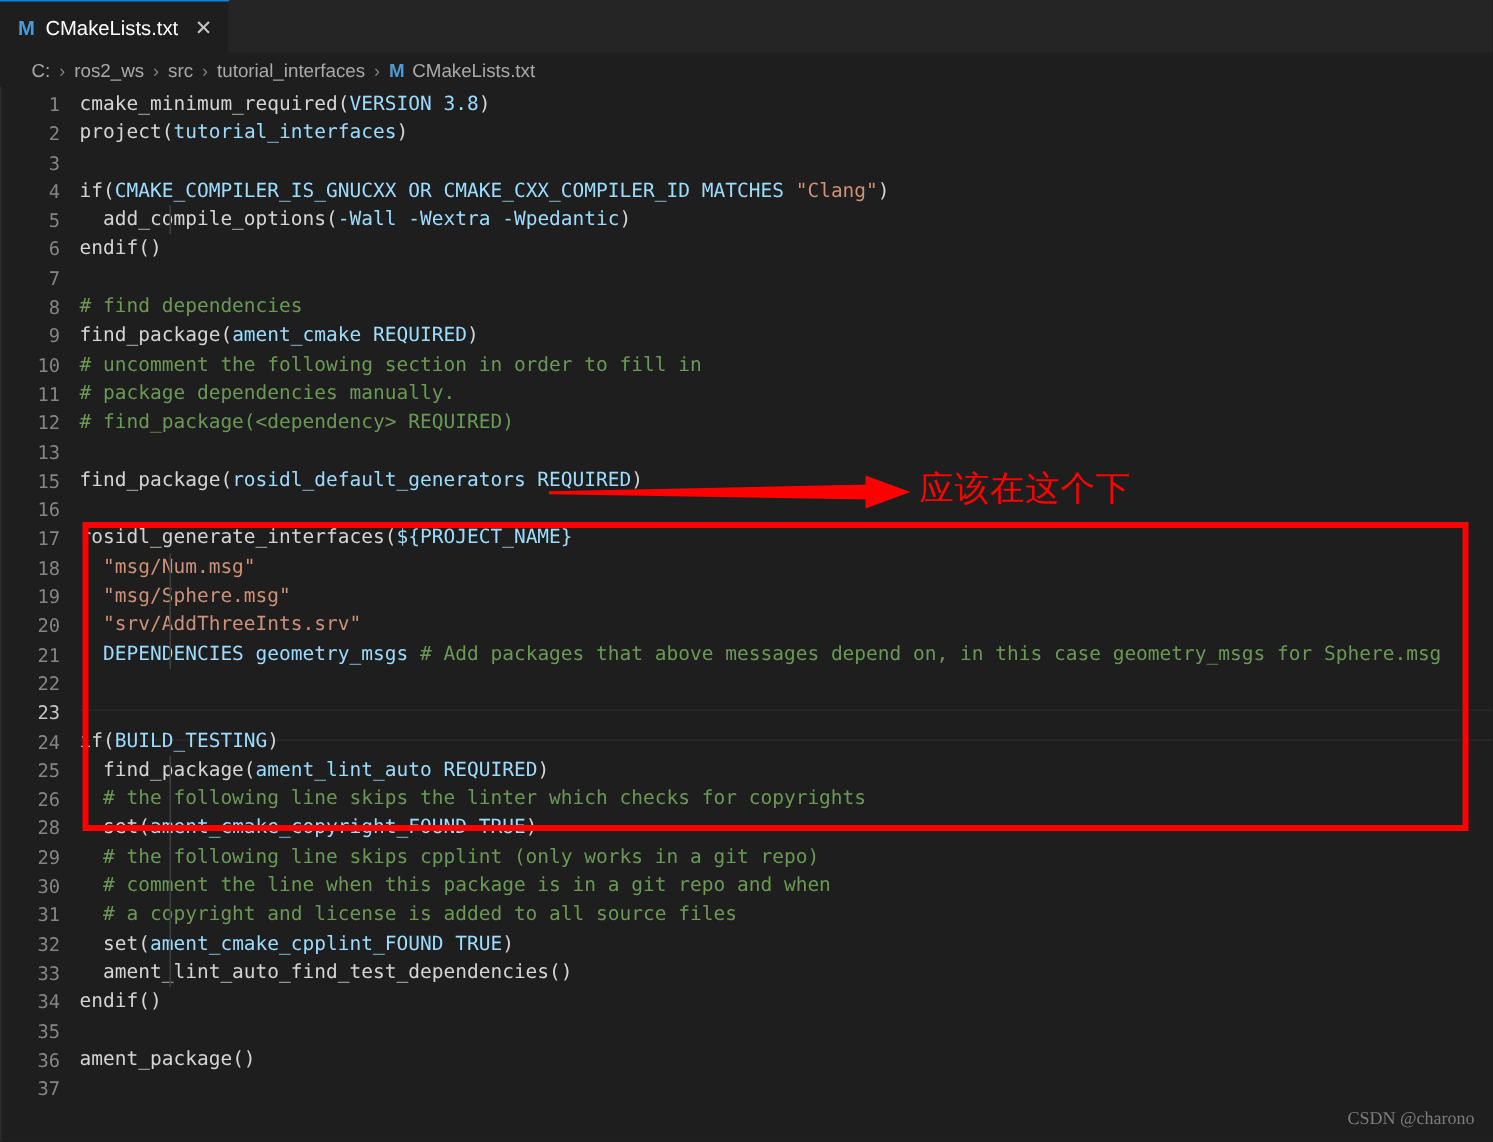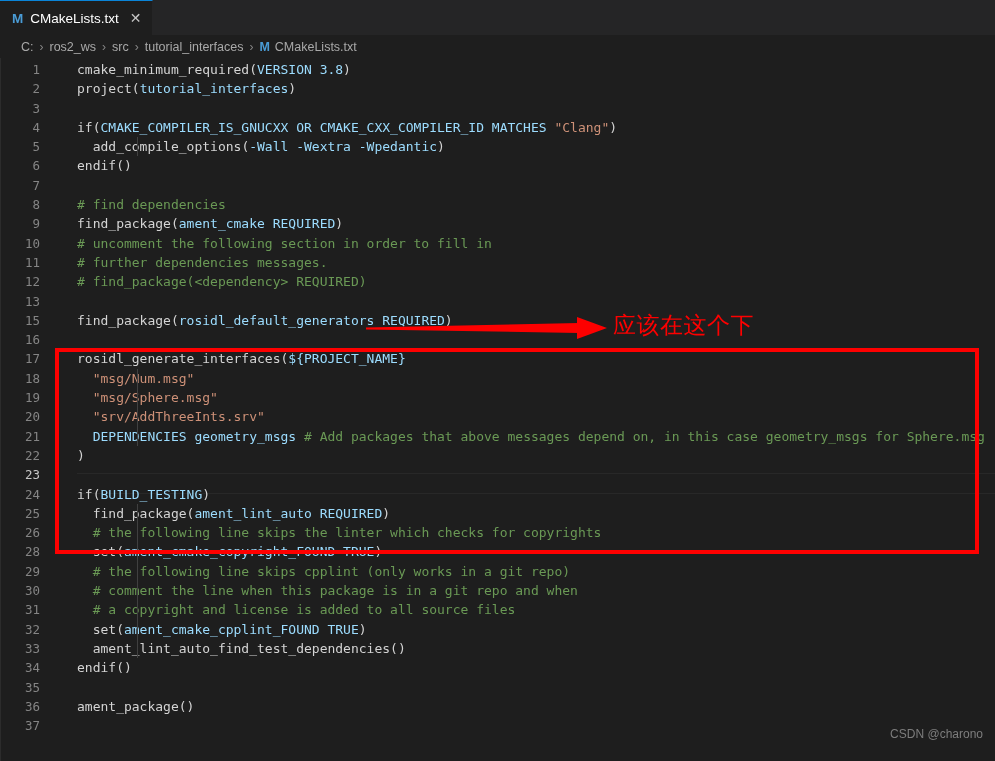--- a/index.html
+++ b/index.html
@@ -123,21 +123,20 @@
     user-select: none;
   }
   .line.active .ln {
     color: #c6c6c6;
   }
   .code {
     color: #d4d4d4;
     white-space: pre;
     flex: 1;
     position: relative;
-    margin-left: 24px;
   }
   .line.active .code::before {
     content: "";
     position: absolute;
     left: 0px;
     right: -52px;
     top: -2px;
     height: 19px;
     border-top: 1px solid #282828;
     border-bottom: 1px solid #282828;
@@ -177,24 +176,24 @@
     font-family: "DejaVu Sans", sans-serif;
     font-size: 23px;
     letter-spacing: 0.5px;
     white-space: nowrap;
   }
 
   
   .watermark {
     position: absolute;
     right: 12px;
-    bottom: 20px;
+    bottom: 8px;
     color: #7d7d7d;
     font-size: 12px;
-    font-family: Liberation Sans, sans-serif;
+    font-family: Liberation Serif, serif;
     z-index: 25;
   }
 </style>
 </head>
 <body>
 
 <div class="tabbar">
   <div class="tab">
     <span class="m-icon">M</span>
     <span class="tab-label">CMakeLists.txt</span>
@@ -223,21 +222,21 @@
       <div class="line"><div class="ln">1</div><div class="code"><span class="fn">cmake_minimum_required</span><span class="punc">(</span><span class="var">VERSION 3.8</span><span class="punc">)</span></div></div>
       <div class="line"><div class="ln">2</div><div class="code"><span class="fn">project</span><span class="punc">(</span><span class="var">tutorial_interfaces</span><span class="punc">)</span></div></div>
       <div class="line"><div class="ln">3</div><div class="code"></div></div>
       <div class="line"><div class="ln">4</div><div class="code"><span class="kw">if</span><span class="punc">(</span><span class="var">CMAKE_COMPILER_IS_GNUCXX OR CMAKE_CXX_COMPILER_ID MATCHES </span><span class="str">"Clang"</span><span class="punc">)</span></div></div>
       <div class="line"><div class="ln">5</div><div class="code"><span class="indent-guide"></span><span class="punc">  </span><span class="fn">add_compile_options</span><span class="punc">(</span><span class="var">-Wall -Wextra -Wpedantic</span><span class="punc">)</span></div></div>
       <div class="line"><div class="ln">6</div><div class="code"><span class="kw">endif</span><span class="punc">()</span></div></div>
       <div class="line"><div class="ln">7</div><div class="code"></div></div>
       <div class="line"><div class="ln">8</div><div class="code"><span class="cmt"># find dependencies</span></div></div>
       <div class="line"><div class="ln">9</div><div class="code"><span class="fn">find_package</span><span class="punc">(</span><span class="var">ament_cmake REQUIRED</span><span class="punc">)</span></div></div>
       <div class="line"><div class="ln">10</div><div class="code"><span class="cmt"># uncomment the following section in order to fill in</span></div></div>
-      <div class="line"><div class="ln">11</div><div class="code"><span class="cmt"># further dependencies messages.</span></div></div>
+      <div class="line"><div class="ln">11</div><div class="code"><span class="cmt"># package dependencies manually.</span></div></div>
       <div class="line"><div class="ln">12</div><div class="code"><span class="cmt"># find_package(&lt;dependency&gt; REQUIRED)</span></div></div>
       <div class="line"><div class="ln">13</div><div class="code"></div></div>
       <div class="line"><div class="ln">15</div><div class="code"><span class="fn">find_package</span><span class="punc">(</span><span class="var">rosidl_default_generators REQUIRED</span><span class="punc">)</span></div></div>
       <div class="line"><div class="ln">16</div><div class="code"></div></div>
       <div class="line"><div class="ln">17</div><div class="code"><span class="fn">rosidl_generate_interfaces</span><span class="punc">(</span><span class="var">${PROJECT_NAME}</span></div></div>
       <div class="line"><div class="ln">18</div><div class="code"><span class="indent-guide"></span><span class="punc">  </span><span class="str">"msg/Num.msg"</span></div></div>
       <div class="line"><div class="ln">19</div><div class="code"><span class="indent-guide"></span><span class="punc">  </span><span class="str">"msg/Sphere.msg"</span></div></div>
       <div class="line"><div class="ln">20</div><div class="code"><span class="indent-guide"></span><span class="punc">  </span><span class="str">"srv/AddThreeInts.srv"</span></div></div>
       <div class="line"><div class="ln">21</div><div class="code"><span class="indent-guide"></span><span class="punc">  </span><span class="var">DEPENDENCIES geometry_msgs </span><span class="cmt"># Add packages that above messages depend on, in this case geometry_msgs for Sphere.msg</span></div></div>
       <div class="line"><div class="ln">22</div><div class="code"><span class="punc">)</span></div></div>

